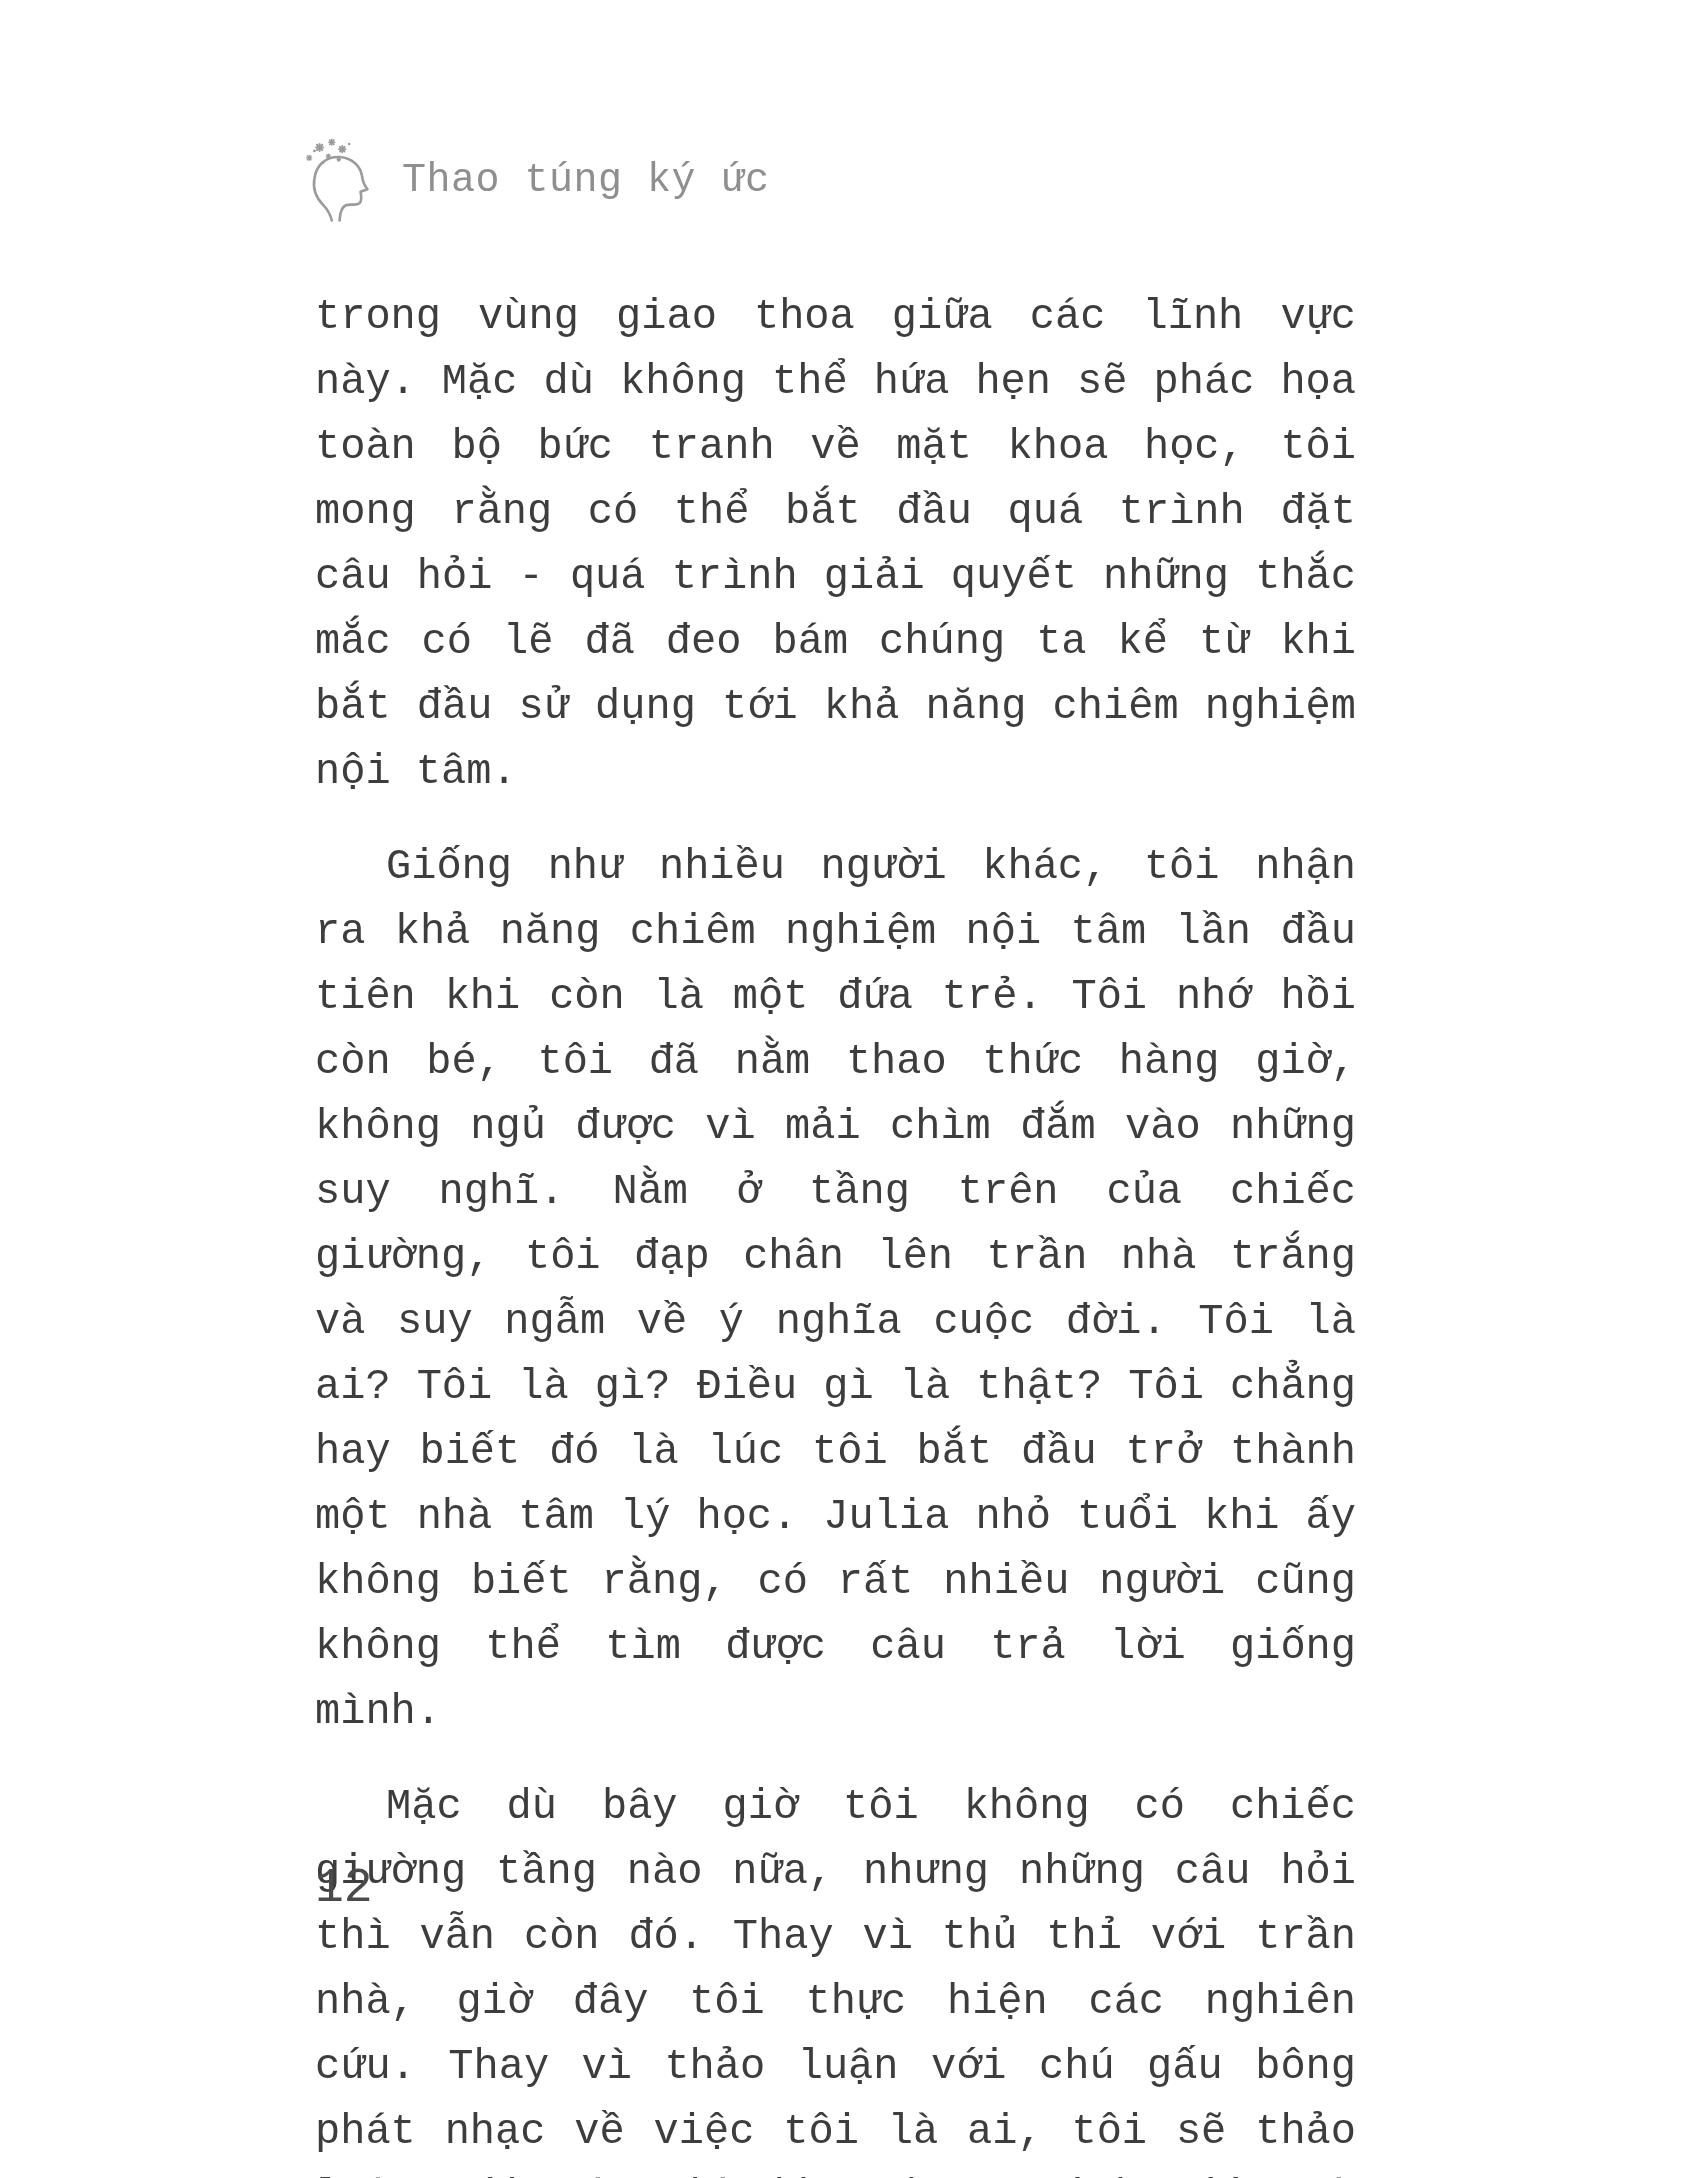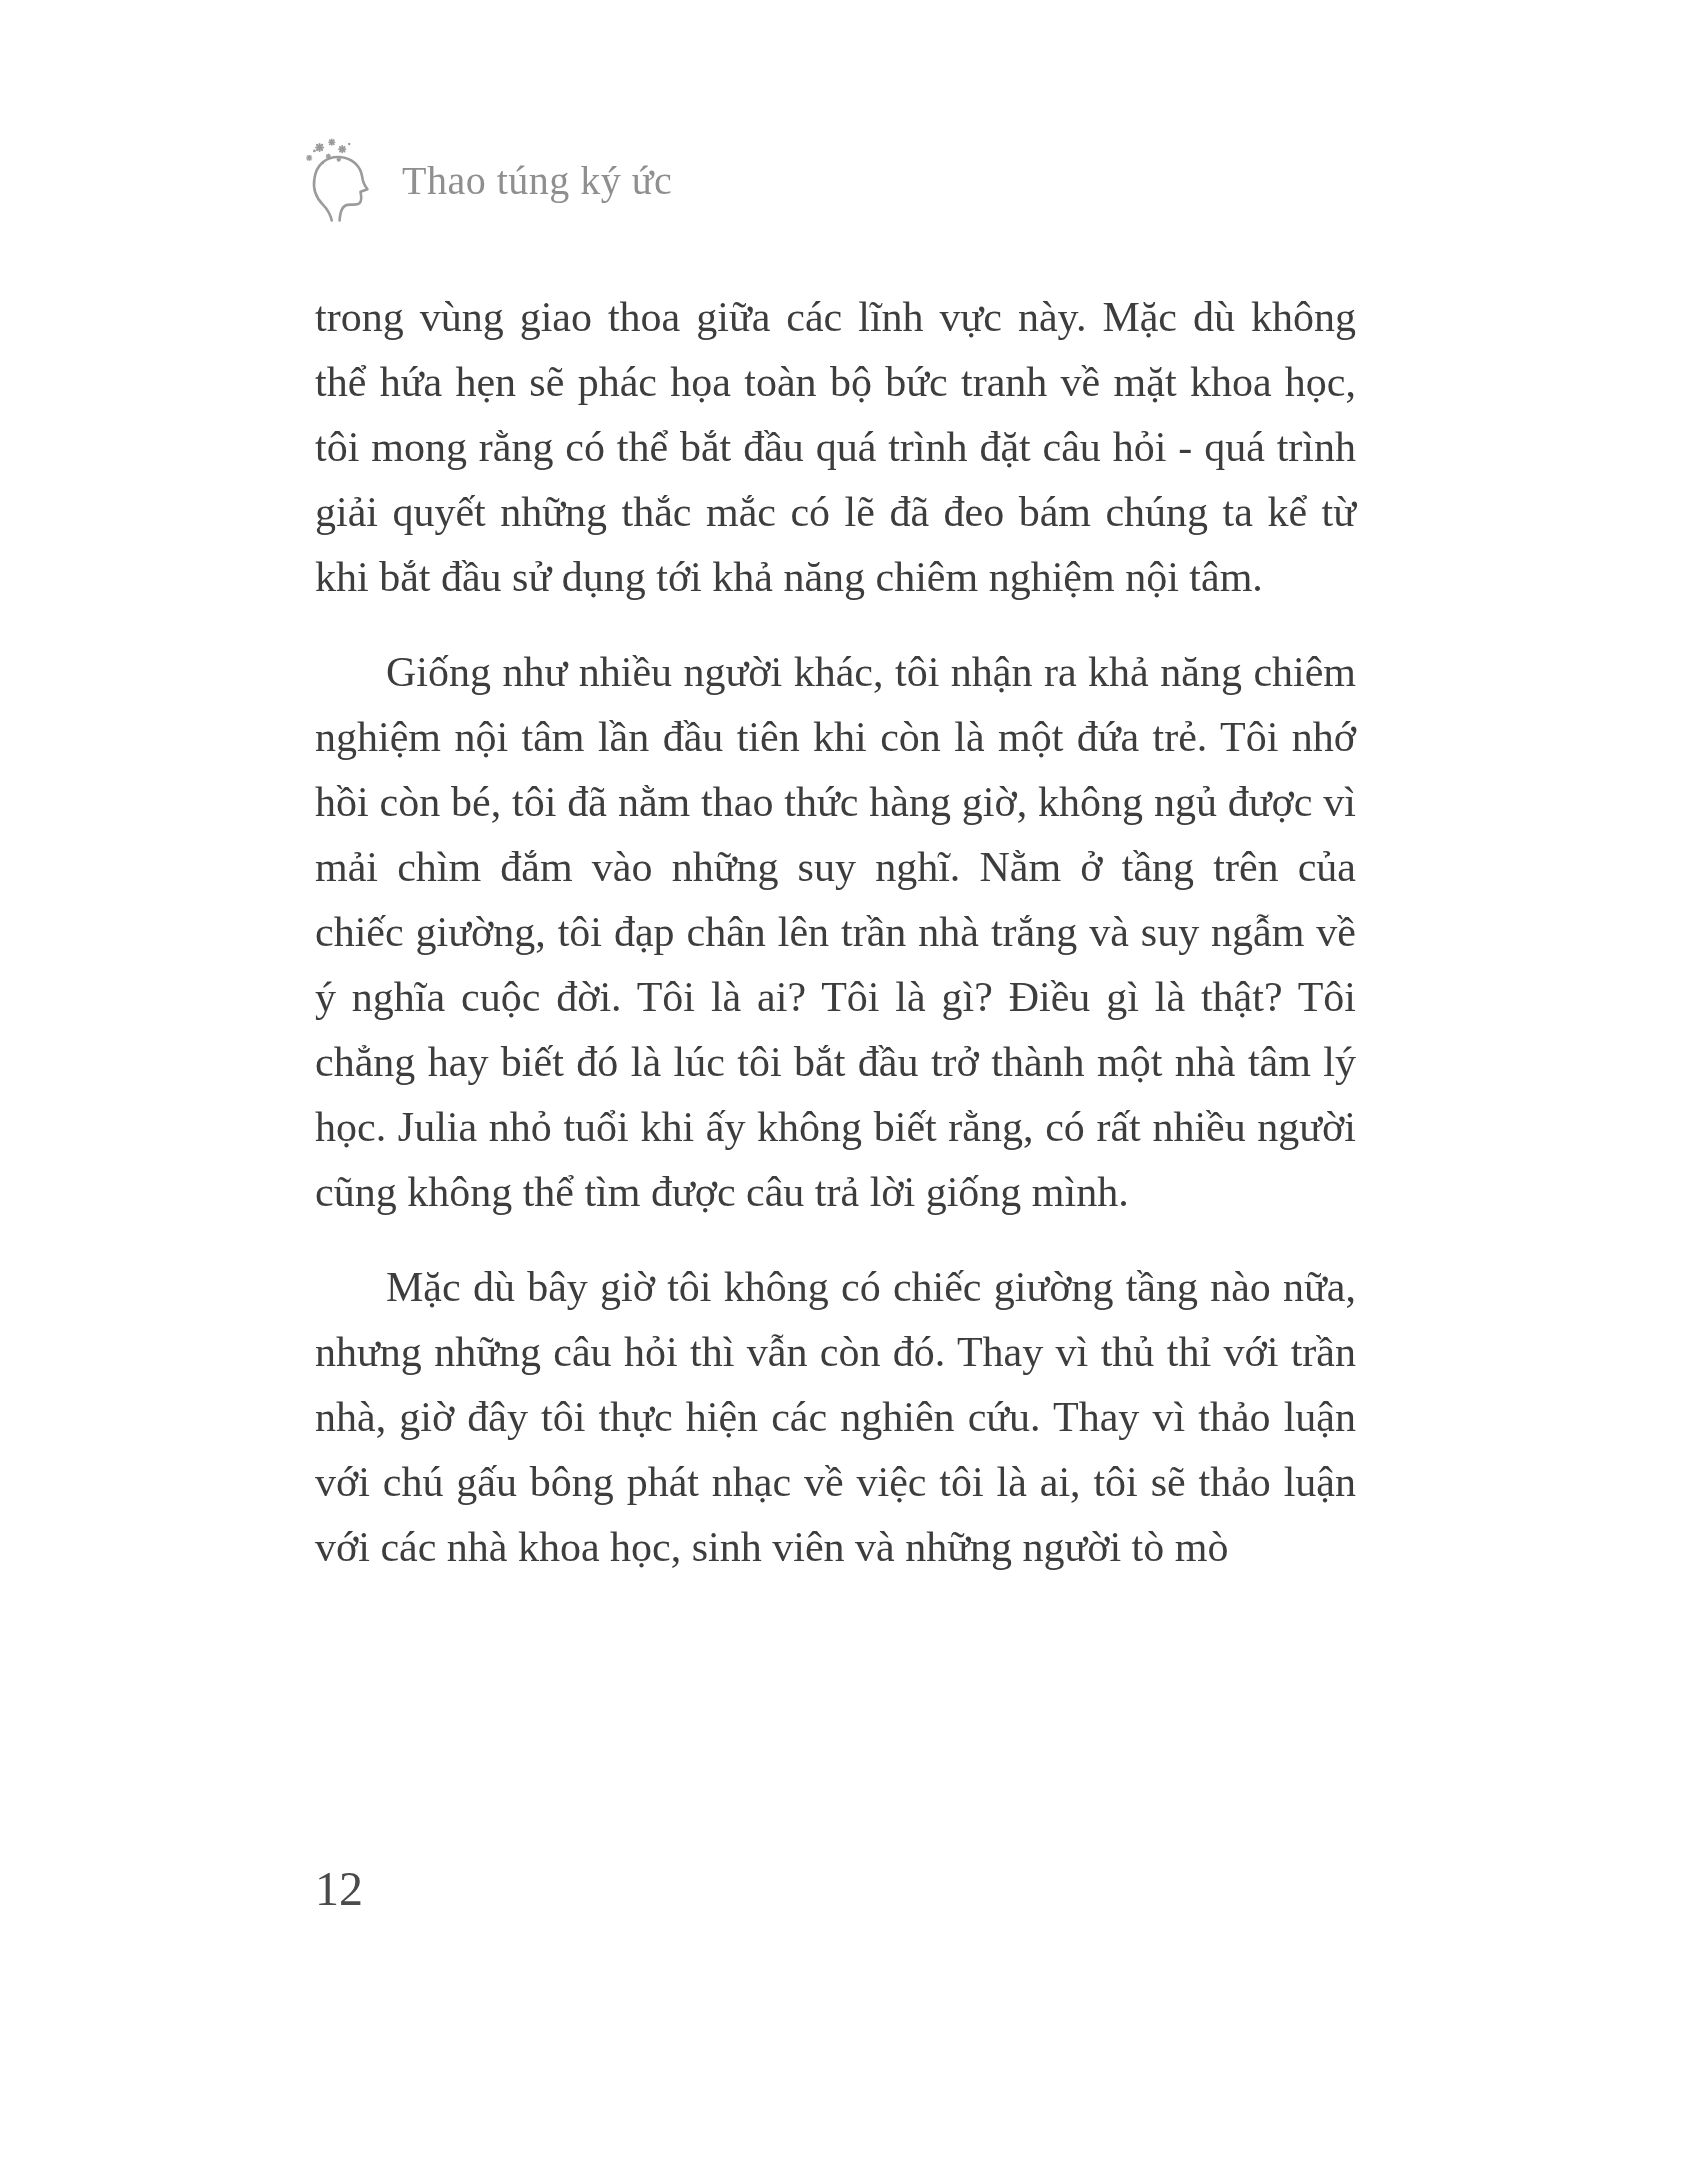--- a/index.html
+++ b/index.html
@@ -5,21 +5,21 @@
   html, body {
     margin: 0;
     padding: 0;
     background: #ffffff;
   }
   .page {
     position: relative;
     width: 1683px;
     height: 2178px;
     background: #ffffff;
-    font-family: Liberation Serif, serif;
+    font-family: Liberation Mono, monospace;
     overflow: hidden;
   }
 
   
   .running-header {
     position: absolute;
     top: 137px;
     left: 297px;
     display: flex;
     align-items: center;

